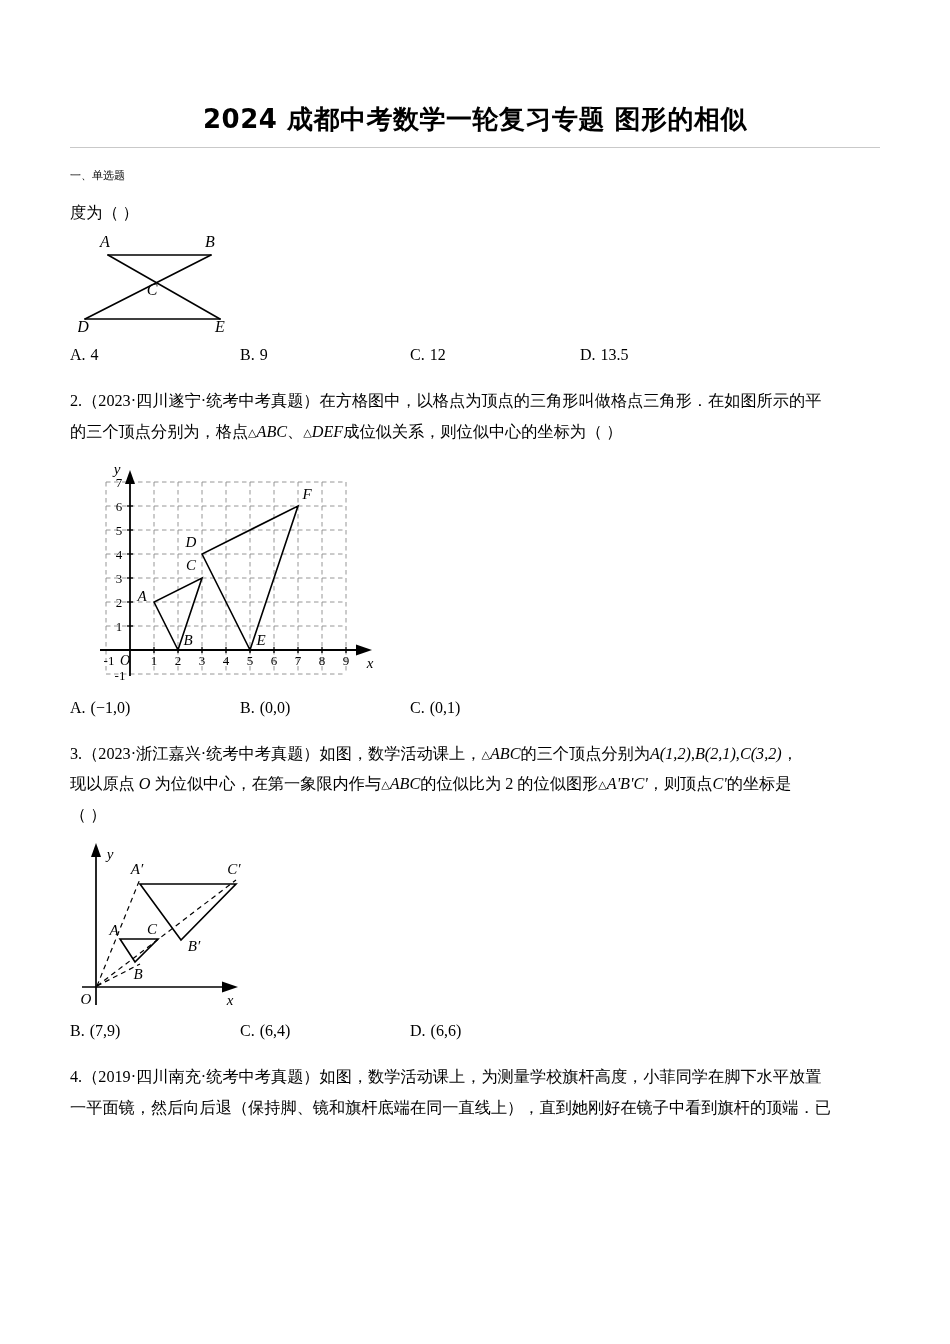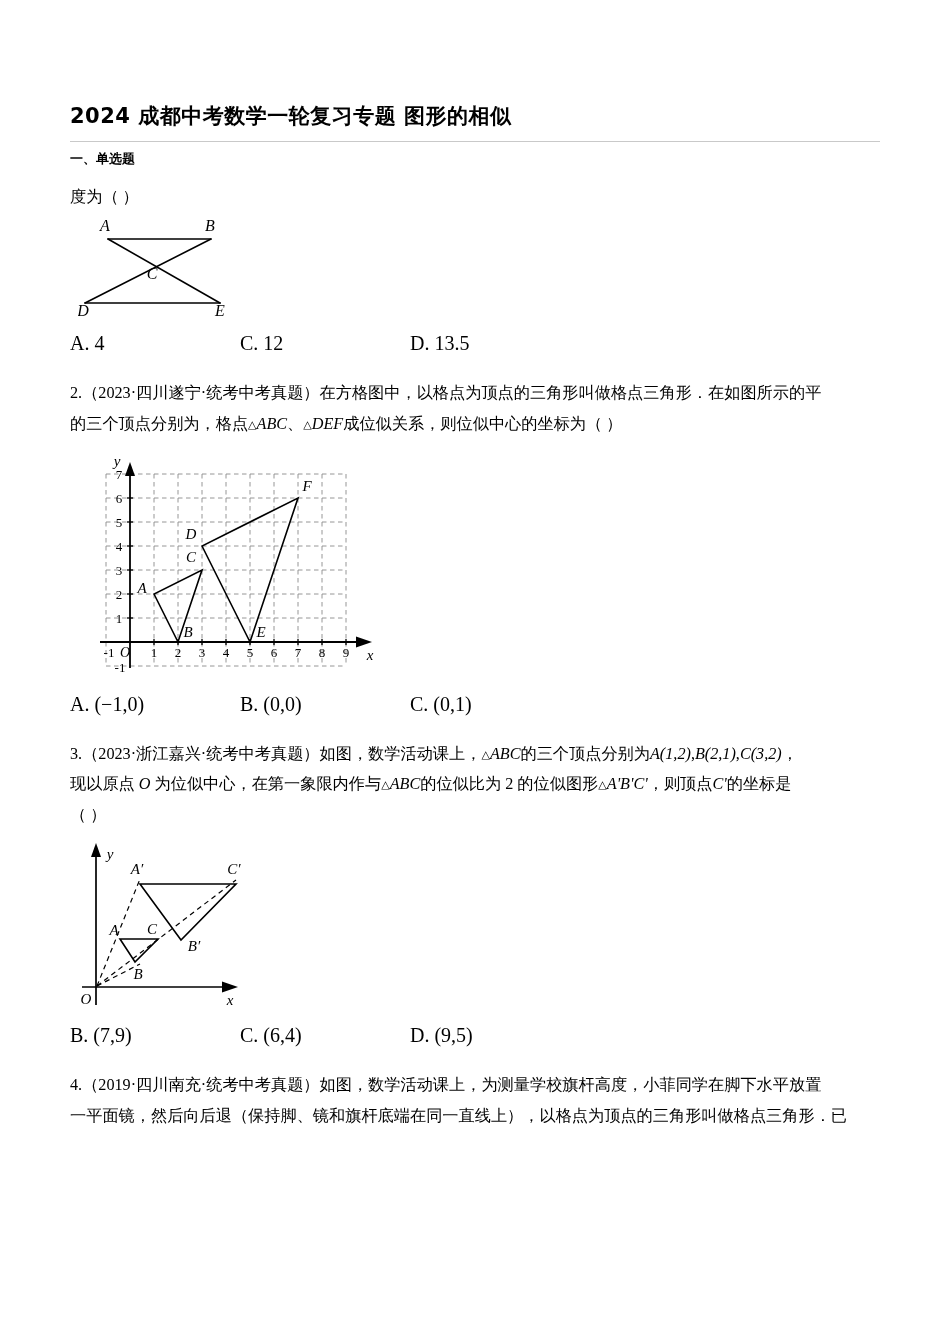--- a/index.html
+++ b/index.html
@@ -20,40 +20,41 @@
     height: 1344px;
     position: relative;
     box-sizing: border-box;
     padding: 0 70px;
   }
 
   
   .doc-title {
     margin: 0;
     padding-top: 104px;
+    text-align: center;
     font-family: "DejaVu Sans", "Liberation Sans", sans-serif;
     font-weight: bold;
-    font-size: 21px;
+    font-size: 26px;
     letter-spacing: 0.5px;
     line-height: 1.2;
     white-space: nowrap;
   }
   .rule {
     border: none;
     border-top: 1px solid #c9c9c9;
     margin: 12px 0 0 0;
     height: 0;
   }
 
   
   .section-head {
     font-family: "DejaVu Sans", "Liberation Sans", sans-serif;
-    font-weight: bold;
-    font-size: 13px;
-    margin: 7px 0 0 0;
+    font-weight: normal;
+    font-size: 11px;
+    margin: 20px 0 0 0;
     line-height: 1.5;
   }
 
   
   .q-block {
     margin-top: 14px;
   }
   .q-text {
     font-size: 16.2px;
     line-height: 2.0;
@@ -68,21 +69,21 @@
   .sim-op { font-style: normal; letter-spacing: 0; }
   .coord {
     display: inline-block;
     white-space: nowrap;
   }
 
   
   .options {
     display: flex;
     margin: 6px 0 0 0;
-    font-size: 20px;
+    font-size: 16px;
     line-height: 2.0;
   }
   .options .opt {
     width: 170px;
     flex: 0 0 170px;
     white-space: nowrap;
   }
   .opt-label { font-style: normal; }
   .opt-val { font-style: normal; margin-left: 5px; }
 
@@ -128,20 +129,21 @@
         <text class="lbl" x="27" y="14" font-size="16" text-anchor="middle">A</text>
         <text class="lbl" x="132" y="14" font-size="16" text-anchor="middle">B</text>
         <text class="lbl" x="74" y="62" font-size="16" text-anchor="middle">C</text>
         <text class="lbl" x="5" y="99" font-size="16" text-anchor="middle">D</text>
         <text class="lbl" x="142" y="99" font-size="16" text-anchor="middle">E</text>
       </svg>
     </div>
 
     <div class="options">
       <div class="opt"><span class="opt-label">A.</span><span class="opt-val">4</span></div>
+      <div class="opt"><span class="opt-label">B.</span><span class="opt-val">9</span></div>
       <div class="opt"><span class="opt-label">C.</span><span class="opt-val">12</span></div>
       <div class="opt"><span class="opt-label">D.</span><span class="opt-val">13.5</span></div>
     </div>
   </div>
 
   <div class="q-block">
     <p class="q-text"><span>2.</span><span>（2023·四川遂宁·统考中考真题）</span><span>在方格图中，以格点为顶点的三角形叫做格点三角形．在如图所示的平</span></p>
     <p class="q-text second-line"><span>的三个顶点分别为，格点</span><span class="tri">△</span><span class="mi">ABC</span><span>、</span><span class="tri">△</span><span class="mi">DEF</span><span>成位似关系，则位似中心的坐标为（   ）</span></p>
 
     <div class="fig fig-2">
@@ -274,22 +276,22 @@
         <text class="lbl" x="156" y="37" font-size="15" text-anchor="middle">C′</text>
         <text class="lbl" x="8" y="167" font-size="15" text-anchor="middle">O</text>
         <text class="lbl" x="32" y="22" font-size="15" text-anchor="middle">y</text>
         <text class="lbl" x="152" y="168" font-size="15" text-anchor="middle">x</text>
       </svg>
     </div>
 
     <div class="options">
       <div class="opt"><span class="opt-label">B.</span><span class="opt-val coord">(7,9)</span></div>
       <div class="opt"><span class="opt-label">C.</span><span class="opt-val coord">(6,4)</span></div>
-      <div class="opt"><span class="opt-label">D.</span><span class="opt-val coord">(9,5)</span></div>
+      <div class="opt"><span class="opt-label">D.</span><span class="opt-val coord">(6,6)</span></div>
     </div>
   </div>
 
   <div class="q-block">
     <p class="q-text"><span>4.</span><span>（2019·四川南充·统考中考真题）</span><span>如图，数学活动课上，为测量学校旗杆高度，小菲同学在脚下水平放置</span></p>
-    <p class="q-text second-line">一平面镜，然后向后退（保持脚、镜和旗杆底端在同一直线上），以格点为顶点的三角形叫做格点三角形．已</p>
+    <p class="q-text second-line">一平面镜，然后向后退（保持脚、镜和旗杆底端在同一直线上），直到她刚好在镜子中看到旗杆的顶端．已</p>
   </div>
 
 </div>
 
 </body></html>

